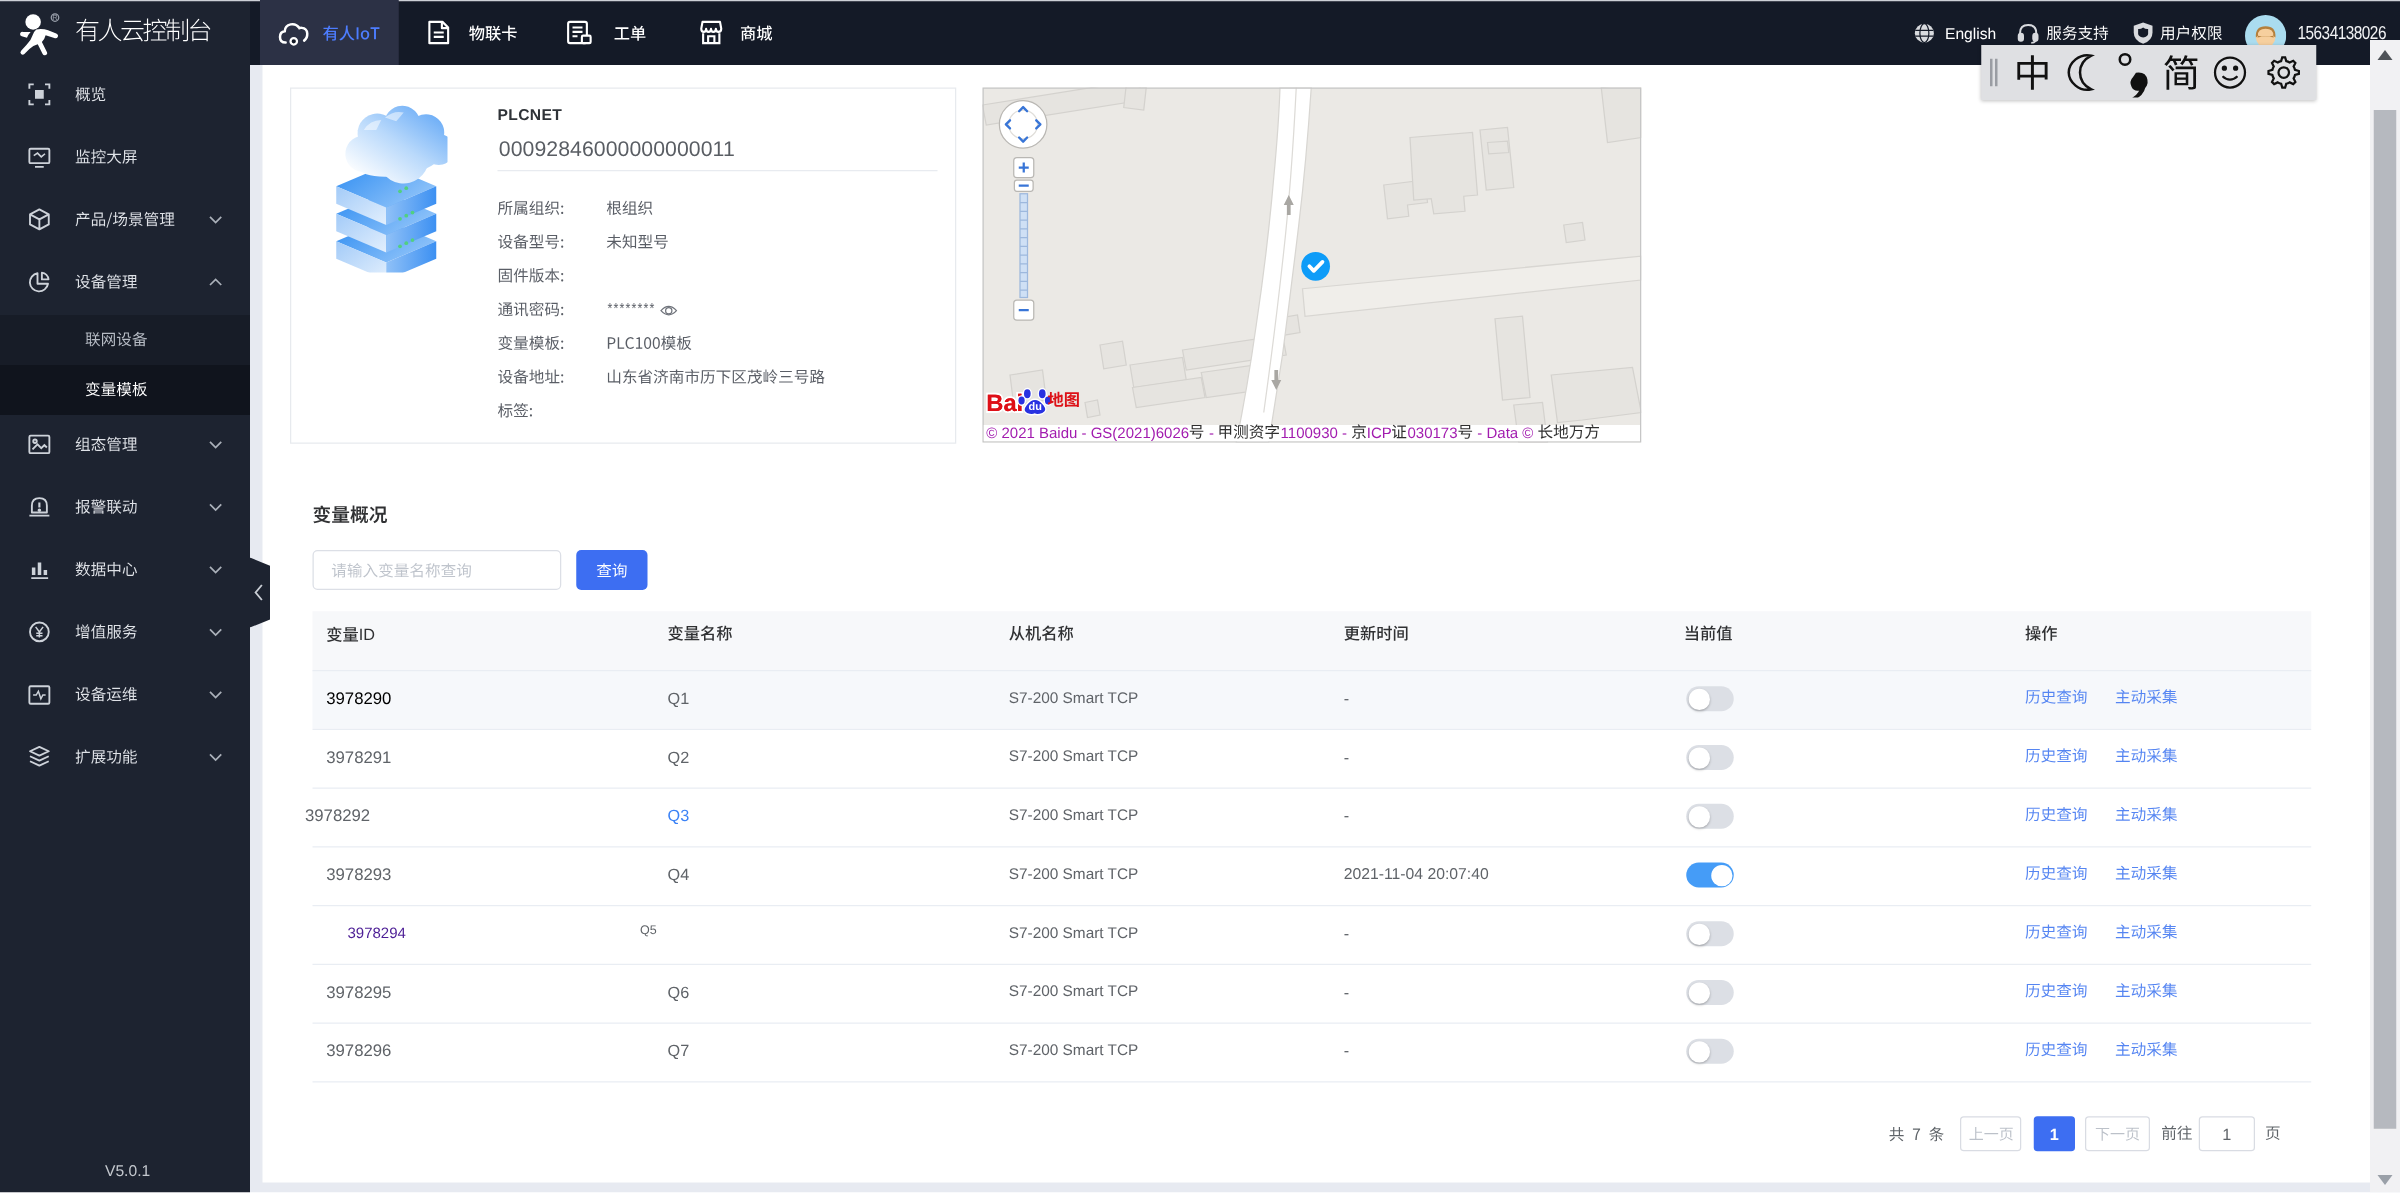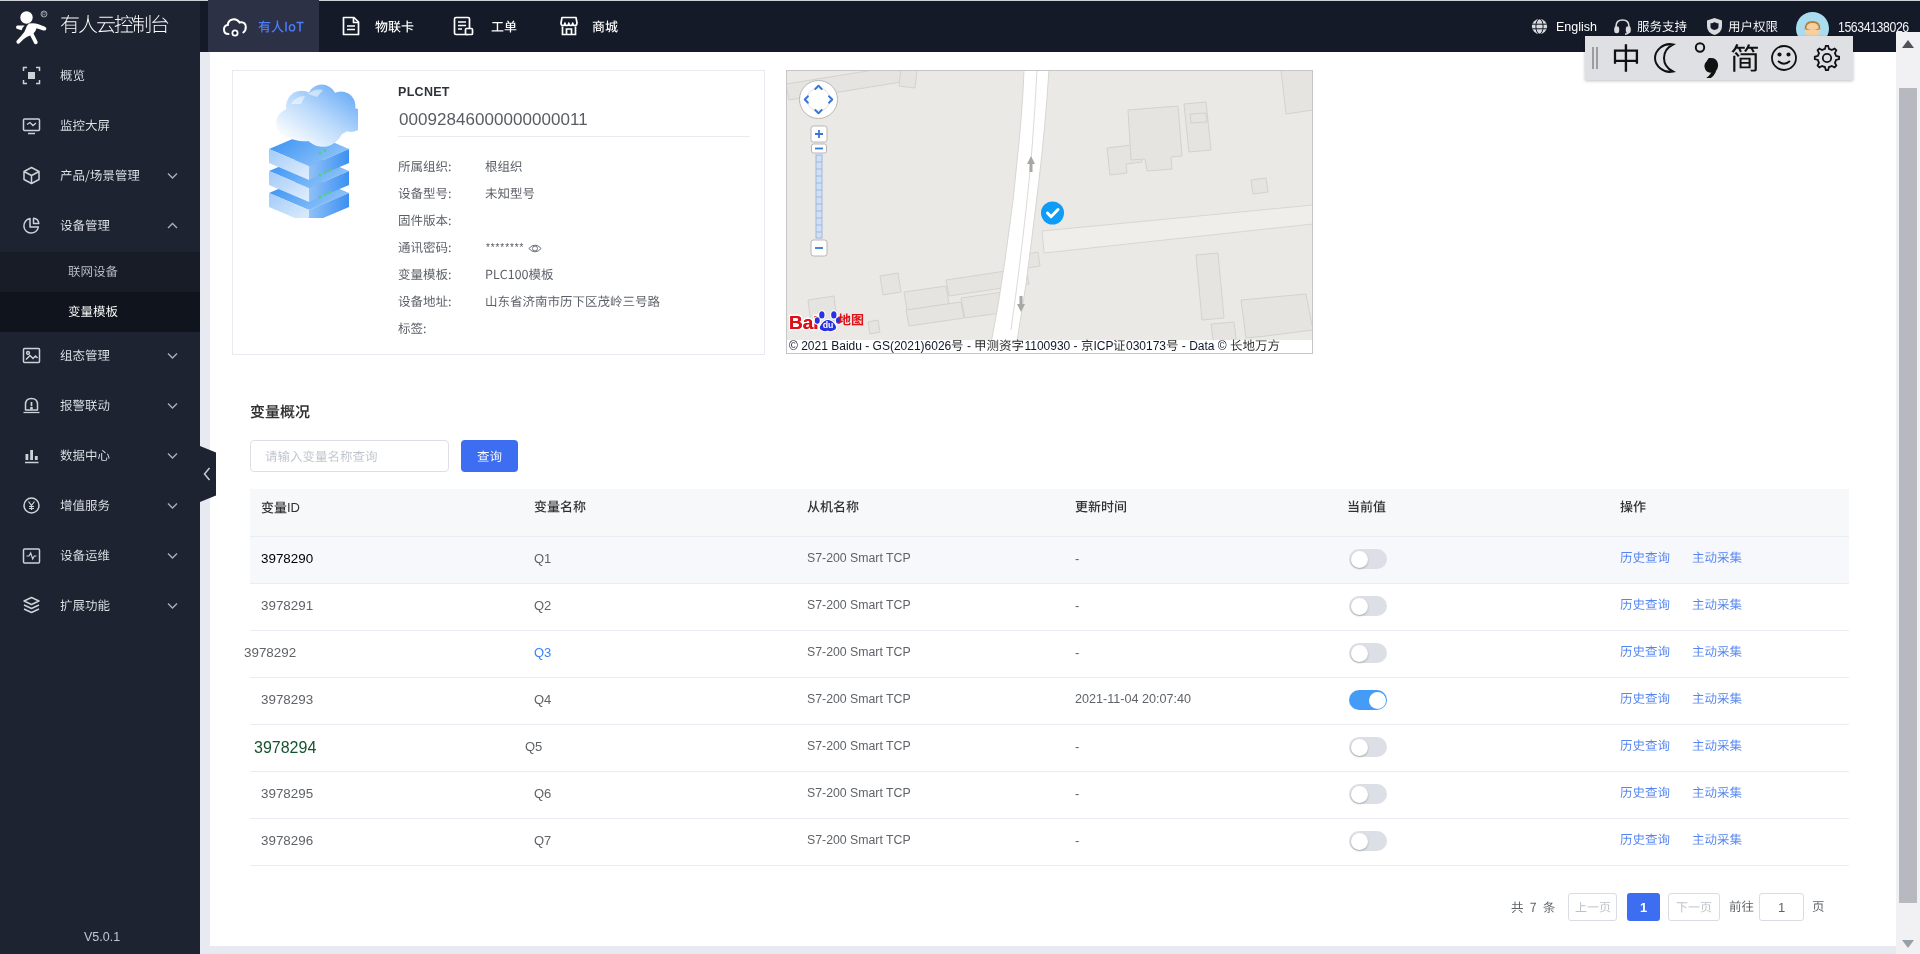--- a/index.html
+++ b/index.html
@@ -602,21 +602,21 @@
 </svg>
 <div style="position:absolute;left:838px;top:313px;">
     <svg width="26.0" height="13" viewBox="0 0 2000 1000" style="overflow:visible" fill="#dd1117">
       <g transform="translate(0,880) scale(1,-1)">
         <path transform="translate(0,0)" d="M618 850H730V144H618ZM322 447 840 668 883 565 366 341ZM421 753H535V105Q535 76 540 62Q544 47 560 42Q575 37 605 37Q614 37 634 37Q653 37 678 37Q702 37 726 37Q751 37 770 37Q790 37 800 37Q827 37 841 47Q855 57 862 84Q869 111 873 163Q892 149 922 136Q953 124 978 119Q970 48 953 7Q936 -34 902 -52Q868 -70 810 -70Q800 -70 778 -70Q756 -70 729 -70Q702 -70 675 -70Q648 -70 626 -70Q605 -70 596 -70Q528 -70 490 -55Q451 -40 436 -2Q421 36 421 105ZM817 655H809L830 670L852 684L935 654L931 634Q931 563 930 504Q930 446 930 402Q929 357 928 327Q926 297 924 282Q922 247 909 228Q896 208 873 198Q851 188 822 186Q792 184 768 184Q766 207 759 236Q752 266 743 285Q756 284 770 284Q784 283 791 283Q800 283 806 287Q811 291 813 305Q814 312 815 337Q816 362 816 404Q816 447 816 510Q817 572 817 655ZM34 618H365V504H34ZM151 836H263V173H151ZM21 172Q62 187 117 208Q172 230 234 256Q295 282 356 307L383 201Q303 161 220 122Q138 83 69 52Z"></path>
         <path transform="translate(1000,0)" d="M72 811H930V-90H809V704H187V-90H72ZM143 51H874V-54H143ZM358 267 406 335Q448 327 494 314Q541 302 584 288Q626 274 656 260L607 186Q578 200 535 216Q492 231 446 245Q400 259 358 267ZM406 707 504 673Q475 629 436 586Q397 544 354 507Q311 470 270 442Q262 453 248 466Q233 479 218 492Q203 506 191 514Q253 549 312 600Q370 652 406 707ZM671 627H690L707 632L774 592Q735 531 674 480Q614 428 541 388Q468 347 388 317Q309 287 230 268Q225 282 216 300Q206 319 196 336Q185 354 175 365Q250 379 326 403Q401 427 468 459Q536 491 588 530Q641 569 671 613ZM387 558Q431 513 500 476Q569 439 652 412Q736 385 822 370Q806 354 786 328Q767 301 756 281Q668 300 583 334Q498 368 425 415Q352 462 300 518ZM410 627H705V539H349ZM266 139 320 217Q371 212 426 202Q482 193 537 182Q592 170 641 157Q690 144 729 132L676 47Q627 65 558 84Q488 102 412 116Q336 131 266 139Z"></path>
       </g>
     </svg>
   </div>
 <div class="abs" style="left:787px;top:340px;width:525px;height:13px;background:#fff"></div>
-<div class="abs row" style="left:789px;top:338px;height:15px;color:#0f172a;font-size:12px;white-space:pre"><span>© 2021 Baidu - GS(2021)6026</span><svg width="12.5" height="12.5" viewBox="0 0 1000 1000" style="overflow:visible" fill="#2f2f2f">
+<div class="abs row" style="left:789px;top:338px;height:15px;color:#a21caf;font-size:12px;white-space:pre"><span>© 2021 Baidu - GS(2021)6026</span><svg width="12.5" height="12.5" viewBox="0 0 1000 1000" style="overflow:visible" fill="#2f2f2f">
       <g transform="translate(0,880) scale(1,-1)">
         <path transform="translate(0,0)" d="M260 732V596H736V732ZM185 799H815V530H185ZM63 440H933V371H63ZM249 259H759V191H249ZM736 259H816Q816 259 815 253Q814 247 814 239Q813 231 812 225Q800 141 787 86Q774 31 760 -1Q745 -33 726 -50Q708 -65 688 -70Q668 -76 639 -77Q614 -78 568 -78Q522 -77 470 -74Q468 -57 461 -38Q454 -18 444 -2Q497 -7 546 -8Q594 -10 615 -10Q633 -10 644 -8Q655 -7 663 -1Q678 11 690 40Q703 68 714 120Q725 171 736 249ZM281 410 361 399Q350 364 338 326Q326 288 313 253Q300 218 290 191H203Q216 221 230 258Q244 296 258 336Q271 375 281 410Z"></path>
       </g>
     </svg><span> - </span><svg width="50.0" height="12.5" viewBox="0 0 4000 1000" style="overflow:visible" fill="#2f2f2f">
       <g transform="translate(0,880) scale(1,-1)">
         <path transform="translate(0,0)" d="M462 748H541V-80H462ZM126 777H877V181H797V705H203V178H126ZM164 539H833V467H164ZM164 305H832V233H164Z"></path>
         <path transform="translate(1000,0)" d="M486 92 533 121Q559 97 586 68Q612 39 636 11Q659 -17 673 -39L624 -73Q610 -51 588 -22Q565 7 538 37Q512 67 486 92ZM312 782H649V157H588V724H371V154H312ZM867 827H929V7Q929 -24 920 -40Q912 -56 894 -64Q874 -72 841 -74Q808 -77 755 -76Q753 -64 746 -46Q740 -27 733 -13Q773 -14 804 -14Q836 -14 847 -13Q867 -13 867 7ZM730 750H790V151H730ZM446 653H504V298Q504 248 496 196Q489 144 468 94Q446 44 404 0Q363 -44 296 -78Q293 -72 286 -63Q279 -54 272 -45Q265 -36 259 -32Q321 0 358 38Q396 77 415 120Q434 163 440 208Q446 254 446 299ZM81 776 126 829Q153 815 184 796Q215 778 243 760Q271 741 289 726L243 665Q226 681 198 701Q171 721 140 740Q109 760 81 776ZM38 506 81 560Q109 546 140 528Q170 510 199 492Q228 475 247 460L202 400Q185 415 156 434Q128 453 97 472Q66 491 38 506ZM58 -27Q79 12 102 65Q126 118 150 178Q174 237 194 292L254 253Q236 201 214 144Q193 88 170 34Q147 -21 126 -67Z"></path>
         <path transform="translate(2000,0)" d="M85 752 123 804Q159 792 199 774Q239 757 275 738Q311 719 334 701L294 643Q272 660 236 680Q201 701 162 720Q122 738 85 752ZM49 495Q104 511 181 535Q258 559 339 585L351 519Q278 495 204 471Q131 447 71 426ZM484 836 556 826Q531 761 488 695Q445 629 378 574Q372 583 362 592Q353 600 343 608Q333 616 325 621Q386 667 426 726Q465 784 484 836ZM485 747H864V689H444ZM847 747H860L872 751L927 736Q908 695 886 652Q865 610 846 581L781 600Q797 626 816 664Q834 702 847 737ZM182 372H830V100H752V302H256V93H182ZM473 273H547Q534 198 507 140Q480 81 428 38Q377 -5 294 -34Q210 -64 83 -82Q81 -73 75 -62Q69 -50 62 -39Q56 -28 50 -20Q169 -6 246 18Q324 43 370 79Q415 115 438 162Q462 210 473 273ZM516 75 557 130Q604 116 656 98Q708 80 760 60Q812 41 858 22Q903 2 935 -14L891 -76Q859 -60 814 -40Q770 -20 719 0Q668 21 616 40Q563 60 516 75ZM610 717H685Q673 663 650 614Q628 565 592 523Q556 481 500 448Q445 414 366 390Q360 402 348 418Q337 435 326 444Q399 464 449 492Q499 521 531 556Q563 592 582 633Q600 674 610 717ZM653 649Q680 603 724 564Q769 526 826 498Q884 470 949 456Q938 446 925 428Q912 411 904 397Q837 416 778 450Q718 485 672 532Q626 578 597 634Z"></path>
         <path transform="translate(3000,0)" d="M233 551H713V480H233ZM69 300H930V228H69ZM460 363H539V12Q539 -21 529 -39Q519 -57 492 -67Q466 -75 424 -77Q383 -79 319 -79Q317 -68 312 -54Q306 -41 300 -28Q293 -14 287 -4Q321 -5 352 -6Q382 -6 405 -6Q428 -6 437 -6Q450 -5 455 0Q460 4 460 14ZM691 551H711L728 555L779 516Q743 480 698 443Q652 406 602 374Q552 342 502 318Q495 328 482 342Q470 355 460 363Q503 384 546 413Q590 442 628 474Q666 507 691 535ZM80 736H920V529H843V664H154V529H80ZM423 824 497 847Q519 820 538 786Q558 751 567 725L490 697Q482 724 464 760Q445 795 423 824Z"></path>
       </g>
@@ -841,22 +841,22 @@
 <div class="abs" style="left:1692px;top:692px">
     <svg width="50.0" height="12.5" viewBox="0 0 4000 1000" style="overflow:visible" fill="#5585f2">
       <g transform="translate(0,880) scale(1,-1)">
         <path transform="translate(0,0)" d="M103 640H897V567H103ZM149 347H856V274H149ZM56 27H948V-46H56ZM459 581H540V-11H459ZM374 795 435 836Q467 814 502 785Q538 756 569 728Q600 699 620 675L555 628Q537 651 506 680Q476 710 442 740Q407 771 374 795Z"></path>
         <path transform="translate(1000,0)" d="M507 609H909V537H507ZM872 609H945Q945 609 945 602Q945 595 945 586Q945 577 945 571Q940 416 934 310Q929 203 922 134Q916 66 907 28Q898 -10 884 -27Q869 -46 852 -54Q836 -62 812 -65Q789 -67 751 -67Q713 -67 673 -64Q672 -48 666 -27Q660 -6 650 10Q692 6 728 5Q764 4 780 4Q793 4 802 7Q812 10 819 19Q830 31 838 66Q845 102 851 168Q857 235 862 339Q867 443 872 592ZM653 823H727Q726 718 724 614Q721 510 710 410Q700 311 678 221Q656 131 616 55Q577 -21 517 -79Q510 -70 500 -60Q490 -49 479 -40Q468 -30 458 -25Q516 28 552 99Q589 170 610 255Q630 340 639 434Q648 528 650 626Q653 725 653 823ZM89 758H476V691H89ZM54 520H494V451H54ZM348 348 410 365Q429 320 449 268Q469 217 486 169Q503 121 512 86L446 64Q438 100 422 148Q405 197 386 250Q367 302 348 348ZM90 43 84 107 122 134 449 203Q451 188 454 169Q457 150 460 138Q367 117 305 103Q243 89 204 80Q164 70 142 63Q119 56 108 52Q97 48 90 43ZM89 44Q87 52 83 64Q79 77 74 90Q69 104 65 113Q77 117 88 136Q98 154 111 183Q117 197 128 228Q139 260 153 303Q167 346 180 396Q192 445 201 494L275 470Q259 404 238 334Q216 265 192 202Q167 138 142 87V85Q142 85 134 81Q126 77 116 70Q105 64 97 57Q89 50 89 44Z"></path>
         <path transform="translate(2000,0)" d="M801 691 876 660Q852 618 824 573Q797 528 769 487Q741 446 715 414L654 442Q679 475 706 518Q733 562 758 608Q783 653 801 691ZM143 622 207 649Q240 607 268 556Q297 504 307 465L239 436Q229 475 202 527Q175 579 143 622ZM412 661 482 682Q497 653 511 620Q525 586 534 555Q544 524 548 499L475 475Q470 512 452 564Q435 616 412 661ZM458 465H537V-78H458ZM60 374H941V300H60ZM828 829 889 761Q811 747 716 736Q622 724 520 716Q417 707 312 701Q208 695 110 692Q110 702 106 715Q103 728 99 740Q95 752 91 761Q188 765 290 772Q392 778 491 786Q590 795 676 806Q763 816 828 829ZM437 348 502 320Q466 264 418 211Q371 158 316 110Q262 63 204 24Q147 -15 90 -42Q84 -32 74 -20Q64 -8 54 4Q44 16 34 24Q91 47 148 82Q205 117 259 160Q313 203 358 251Q404 299 437 348ZM557 349Q590 300 636 252Q683 205 738 162Q793 119 851 84Q909 49 966 26Q958 18 947 6Q936 -5 926 -18Q917 -30 910 -40Q853 -13 795 26Q737 65 682 112Q626 160 578 213Q530 266 494 321Z"></path>
         <path transform="translate(3000,0)" d="M54 225H947V162H54ZM227 606H846V552H227ZM227 486H849V432H227ZM490 691H562V333H490ZM460 292H535V-79H460ZM444 205 503 176Q465 137 416 100Q366 64 309 32Q252 -1 193 -26Q134 -52 79 -69Q70 -55 56 -36Q42 -17 29 -6Q85 9 144 30Q203 52 258 80Q314 109 362 140Q410 172 444 205ZM553 206Q587 173 634 142Q682 110 738 84Q794 57 853 36Q912 14 968 1Q960 -7 951 -18Q942 -29 934 -40Q926 -51 920 -61Q864 -45 804 -20Q745 4 688 35Q631 66 581 102Q531 137 494 176ZM265 842 343 827Q299 748 236 664Q172 581 85 510Q79 518 69 527Q59 536 49 544Q39 553 30 558Q85 600 130 649Q175 698 209 748Q243 798 265 842ZM467 824 534 843Q553 815 570 780Q588 745 596 721L525 698Q518 723 502 759Q485 795 467 824ZM198 363H919V303H198ZM247 734H887V672H247V271H172V687L218 734Z"></path>
       </g>
     </svg>
   </div>
-<div class="abs" style="left:254px;top:739px;color:#14532d;font-size:16px">3978294</div>
-<div class="abs" style="left:525px;top:739px;color:#5f6368;font-size:13px">Q5</div>
+<div class="abs" style="left:278px;top:739px;color:#4c1d95;font-size:12px">3978294</div>
+<div class="abs" style="left:512px;top:739px;color:#5f6368;font-size:10px">Q5</div>
 <div class="abs" style="left:807px;top:739px;color:#5f6368;font-size:12.3px">S7-200 Smart TCP</div>
 <div class="abs" style="left:1075px;top:739px;color:#5f6368;font-size:13px">-</div>
 <div class="abs" style="left:1349px;top:737px;width:38px;height:20px;border-radius:10px;background:#dcdfe5">
     <div style="position:absolute;left:1.5px;top:1.5px;width:17px;height:17px;border-radius:50%;background:#fff;box-shadow:0 1px 2px rgba(0,0,0,.25)"></div>
   </div>
 <div class="abs" style="left:1620px;top:739px">
     <svg width="50.0" height="12.5" viewBox="0 0 4000 1000" style="overflow:visible" fill="#5585f2">
       <g transform="translate(0,880) scale(1,-1)">
         <path transform="translate(0,0)" d="M161 791H947V720H161ZM115 791H191V472Q191 411 188 340Q185 270 176 196Q166 122 148 52Q131 -19 101 -77Q95 -71 82 -62Q70 -54 57 -46Q44 -39 35 -35Q63 21 79 86Q95 150 102 217Q110 284 112 350Q115 415 115 472ZM255 501H852V430H255ZM821 501H896Q896 501 896 494Q895 488 895 480Q895 471 894 466Q888 342 882 254Q875 167 867 110Q859 53 848 20Q838 -12 824 -27Q808 -46 790 -54Q773 -61 746 -63Q722 -66 680 -65Q639 -64 593 -61Q592 -44 586 -23Q579 -2 569 14Q617 9 658 8Q700 7 717 7Q733 7 742 10Q751 12 759 21Q771 31 780 61Q789 91 796 146Q803 201 809 285Q815 369 821 488ZM494 667H571Q569 569 562 478Q556 388 540 306Q523 225 490 154Q457 84 402 26Q346 -32 262 -75Q255 -62 240 -46Q225 -30 212 -20Q292 19 344 72Q395 125 424 190Q454 256 468 332Q482 407 487 492Q492 576 494 667Z"></path>
         <path transform="translate(1000,0)" d="M463 836H540V416Q540 354 532 294Q523 235 498 180Q473 125 424 77Q374 29 292 -11Q210 -51 88 -80Q83 -71 76 -59Q68 -47 60 -34Q51 -21 43 -13Q161 12 238 46Q316 80 362 122Q407 164 428 212Q450 259 456 310Q463 362 463 416ZM196 609V423H808V609ZM123 682H884V351H123ZM237 317Q283 224 348 164Q414 104 502 70Q591 36 706 20Q820 5 964 -1Q953 -15 943 -36Q933 -58 929 -78Q782 -69 663 -48Q544 -28 450 12Q357 52 288 120Q218 187 169 292Z"></path>

